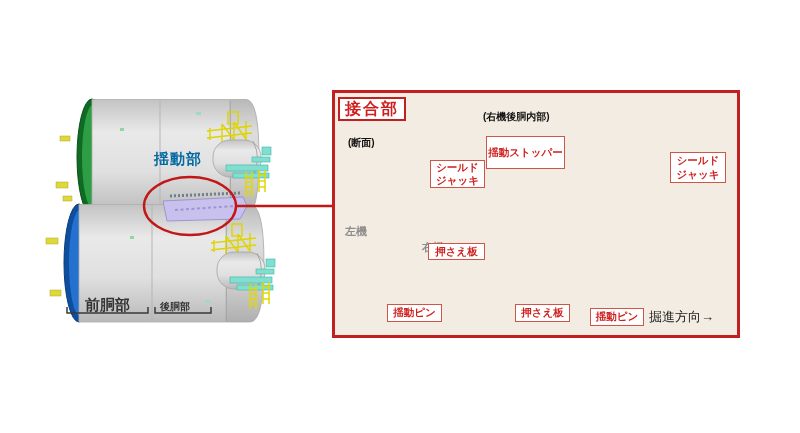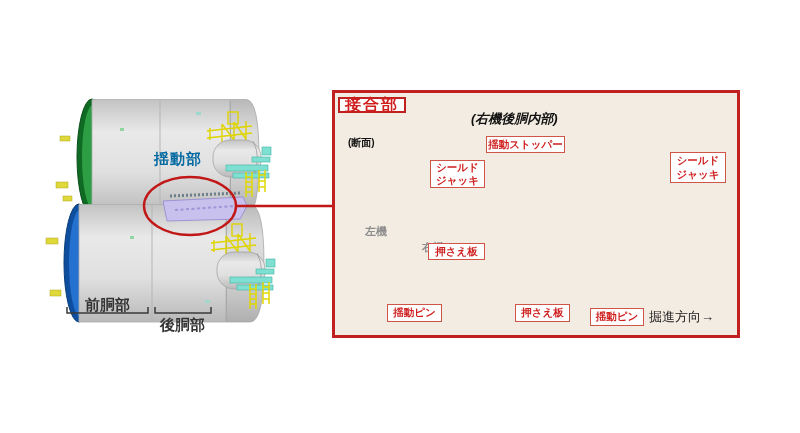--- a/index.html
+++ b/index.html
@@ -2,42 +2,42 @@
 <html><head>
 <meta charset="utf-8">
 <style>
   html,body{margin:0;padding:0;background:#fff;}
   #stage{position:relative;width:800px;height:433px;background:#ffffff;overflow:hidden;
          font-family:"Liberation Sans","DejaVu Sans",sans-serif;}
   #art{position:absolute;left:0;top:0;z-index:1;}
   .txt{position:absolute;z-index:3;white-space:nowrap;}
   #swing-label{left:154px;top:150px;font-size:15px;font-weight:900;color:#0369a1;letter-spacing:1px;}
   #front-body-label{left:85px;top:296px;font-size:15px;font-weight:bold;color:#333;}
-  #rear-body-label{left:160px;top:316px;font-size:15px;font-weight:bold;color:#333;}
+  #rear-body-label{left:160px;top:300px;font-size:10px;font-weight:bold;color:#333;}
   #panel{position:absolute;left:332px;top:90px;width:408px;height:248px;box-sizing:border-box;
          background:#f3ece2;border:3px solid #c02020;z-index:2;}
-  #panel-title{position:absolute;left:3px;top:4px;width:68px;height:16px;box-sizing:border-box;
+  #panel-title{position:absolute;left:3px;top:4px;width:68px;height:24px;box-sizing:border-box;
          background:#fff;border:2px solid #c02020;color:#cf1f1f;font-size:16px;font-weight:bold;
          letter-spacing:2px;display:flex;align-items:center;justify-content:center;z-index:4;}
   .heading{position:absolute;color:#111;font-weight:bold;white-space:nowrap;z-index:4;}
   #cs-heading{left:13px;top:43px;font-size:10px;}
-  #int-heading{left:136px;top:17px;font-size:13px;font-style:italic;}
+  #int-heading{left:148px;top:17px;font-size:10px;}
   .lbl{position:absolute;background:#fff;border:1px solid #cf5548;color:#cf1f1f;
        font-size:10.5px;font-weight:bold;line-height:1.25;display:flex;flex-direction:column;
        align-items:center;justify-content:center;white-space:nowrap;box-sizing:border-box;
        padding:1px 2px;z-index:4;}
   #lbl-cs-jack{left:95px;top:67px;width:55px;height:28px;}
   #lbl-cs-osae{left:93px;top:150px;width:57px;height:17px;}
   #lbl-cs-pin{left:52px;top:211px;width:55px;height:18px;}
-  #lbl-stopper{left:151px;top:43px;width:79px;height:17px;}
+  #lbl-stopper{left:151px;top:43px;width:79px;height:33px;}
   #lbl-big-jack{left:335px;top:59px;width:56px;height:31px;}
   #lbl-big-osae{left:180px;top:211px;width:55px;height:18px;}
   #lbl-big-pin{left:255px;top:215px;width:54px;height:18px;}
   .machine-tag{position:absolute;color:#8e8e8e;font-size:11px;font-weight:600;z-index:4;}
-  #tag-left{left:10px;top:131px;margin-left:20px;}
+  #tag-left{left:10px;top:131px;}
   #tag-right{left:87px;top:147px;}
   #direction-label{position:absolute;left:314px;top:215px;font-size:13px;font-weight:normal;color:#222;z-index:4;}
 </style>
 </head>
 <body>
 
 <div id="stage">
 
 <svg id="art" width="800" height="433" viewBox="0 0 800 433">
   <defs>

